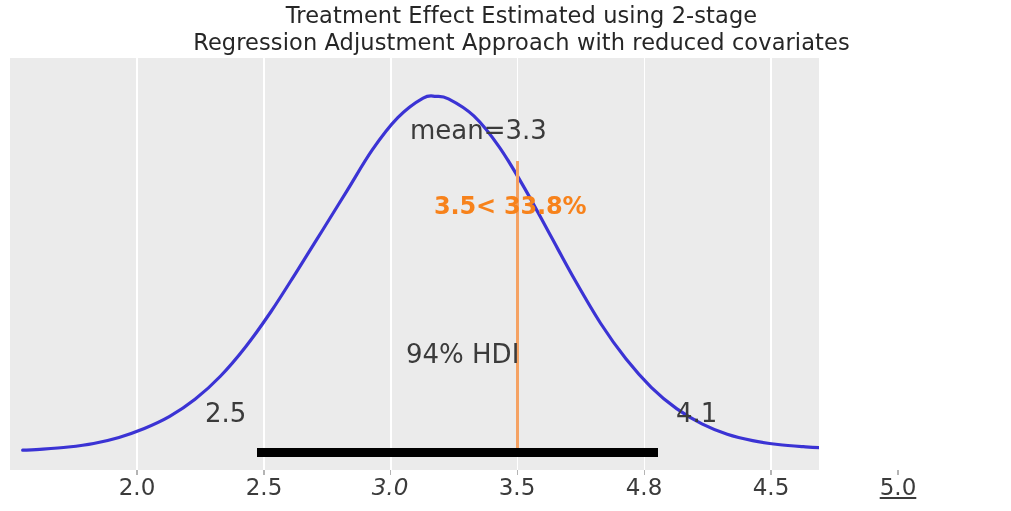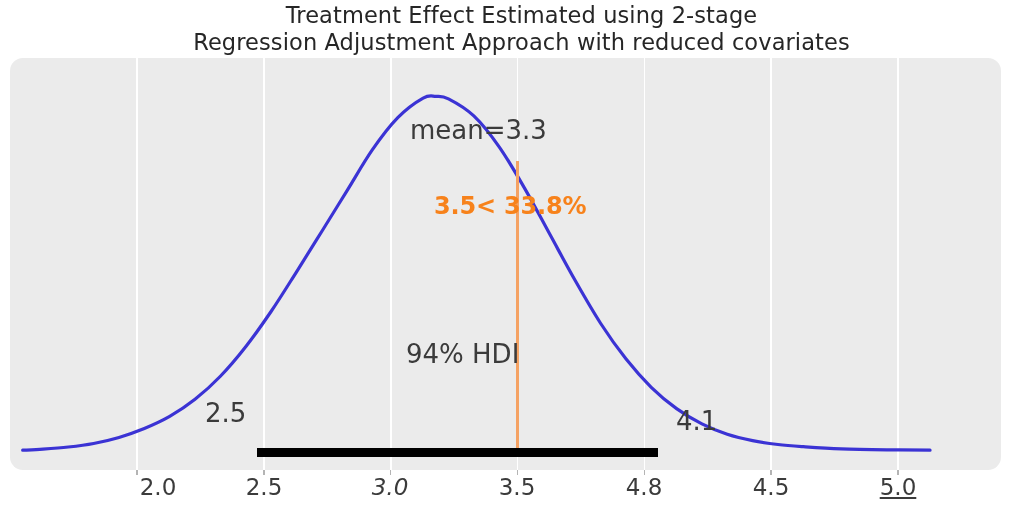--- a/index.html
+++ b/index.html
@@ -35,25 +35,24 @@
     line-height: 27px;
     letter-spacing: 0.1px;
   }
   #title-block .tline { display: block; white-space: nowrap; padding-left: 32px; }
 
   
   #panel {
     position: absolute;
     left: 10px;
     top: 58px;
-    width: 991px;
+    width: 809px;
     height: 412px;
     background: #ebebeb;
     overflow: hidden;
-    border-radius: 13px;
   }
 
   .gridline {
     position: absolute;
     top: 0;
     width: 1.6px;
     height: 412px;
     background: #ffffff;
   }
 
@@ -153,33 +152,33 @@
     <div id="hdi-bar" style="left:247px; top:390px; width:401px;"></div>
 
     <div class="annot" id="mean-label" style="left:400px; top:57px;">mean=3.3</div>
 
     <div class="annot pct" style="left:424px; top:134px;">3.5</div>
     <div class="annot pct" style="left:466px; top:134px;">&lt; 33.8%</div>
 
     <div class="annot" id="hdi-label" style="left:396px; top:248px;margin-top:33px;">94% HDI</div>
 
     <div class="annot hdi-end" style="left:195px; top:340px;">2.5</div>
-    <div class="annot hdi-end" style="left:666px; top:348px;">4.1</div>
+    <div class="annot hdi-end" style="left:666px; top:340px;">4.1</div>
   </div>
 
   <div id="xaxis">
     <div class="xtickmark" style="left:136.4px;"></div>
     <div class="xtickmark" style="left:263.2px;"></div>
     <div class="xtickmark" style="left:390.0px;"></div>
     <div class="xtickmark" style="left:516.8px;"></div>
     <div class="xtickmark" style="left:643.6px;"></div>
     <div class="xtickmark" style="left:770.4px;"></div>
     <div class="xtickmark" style="left:897.2px;"></div>
 
-    <div class="xtick" style="left:137px;margin-left:21px;">2.0</div>
+    <div class="xtick" style="left:137px;">2.0</div>
     <div class="xtick" style="left:264px;">2.5</div>
     <div class="xtick" style="left:390px;font-style:italic;">3.0</div>
     <div class="xtick" style="left:517px;">3.5</div>
     <div class="xtick" style="left:644px;">4.8</div>
     <div class="xtick" style="left:771px;">4.5</div>
     <div class="xtick" style="left:898px;text-decoration:underline;">5.0</div>
   </div>
 
 </div>
 

